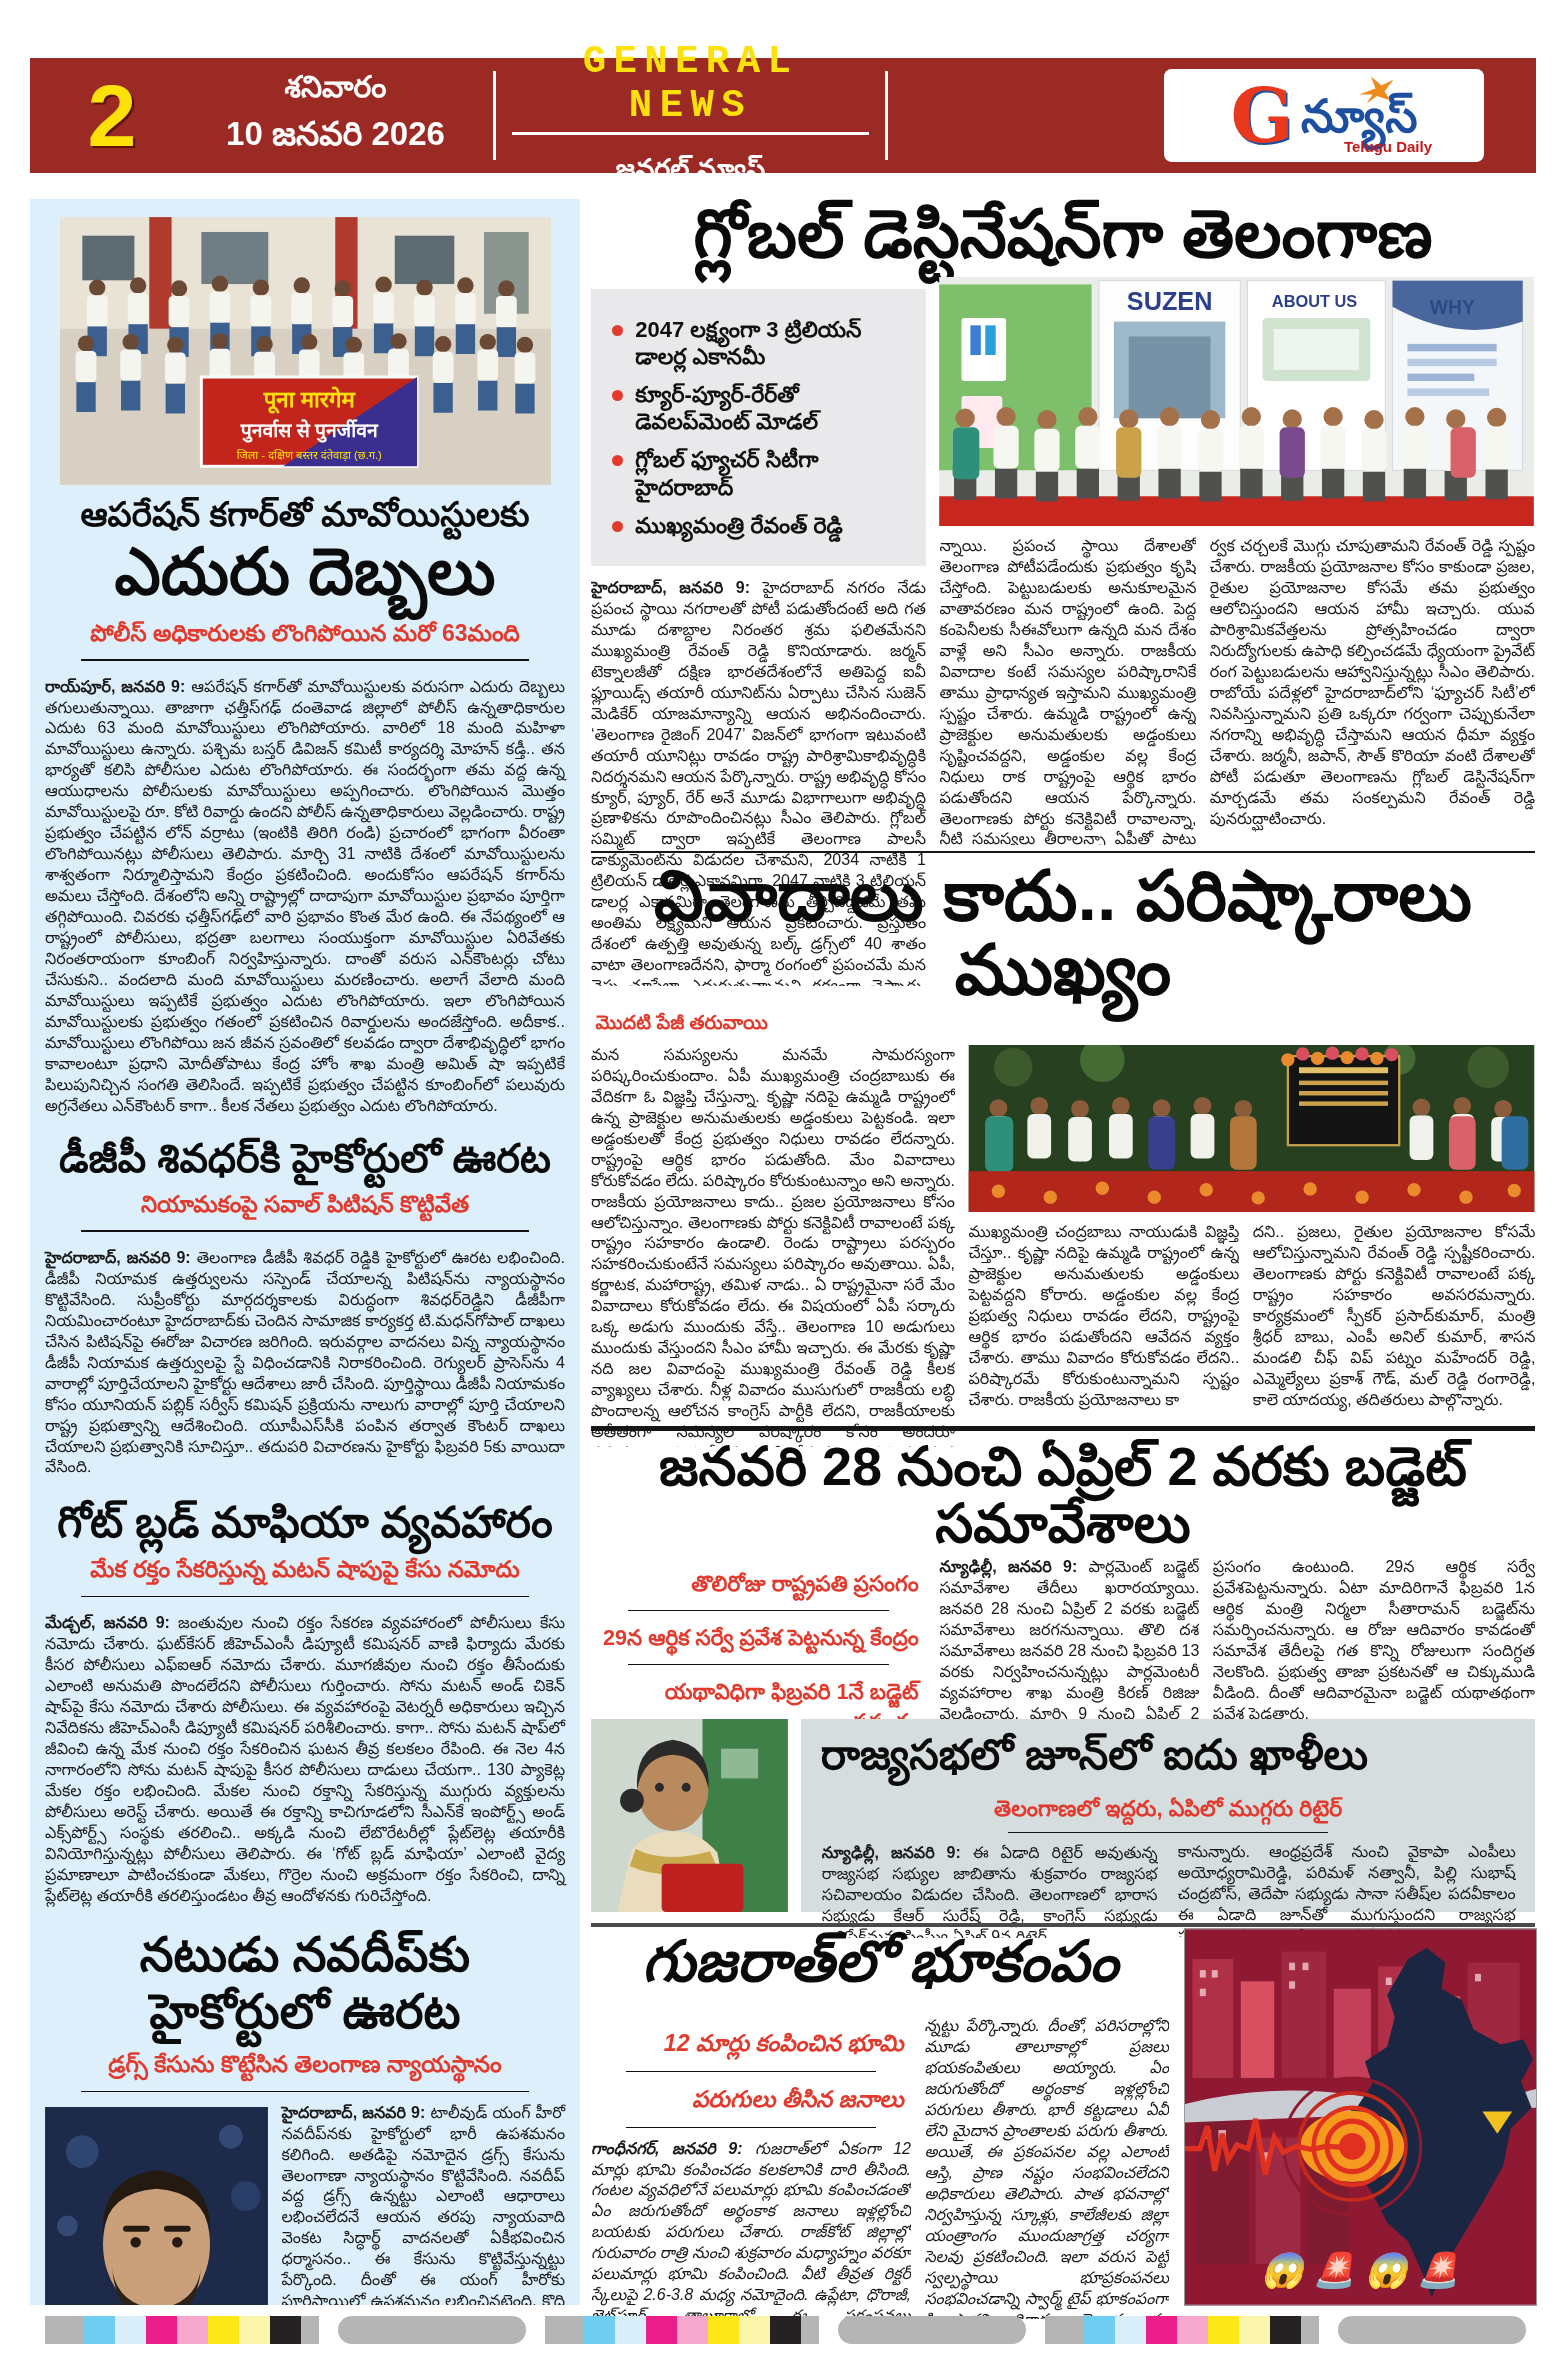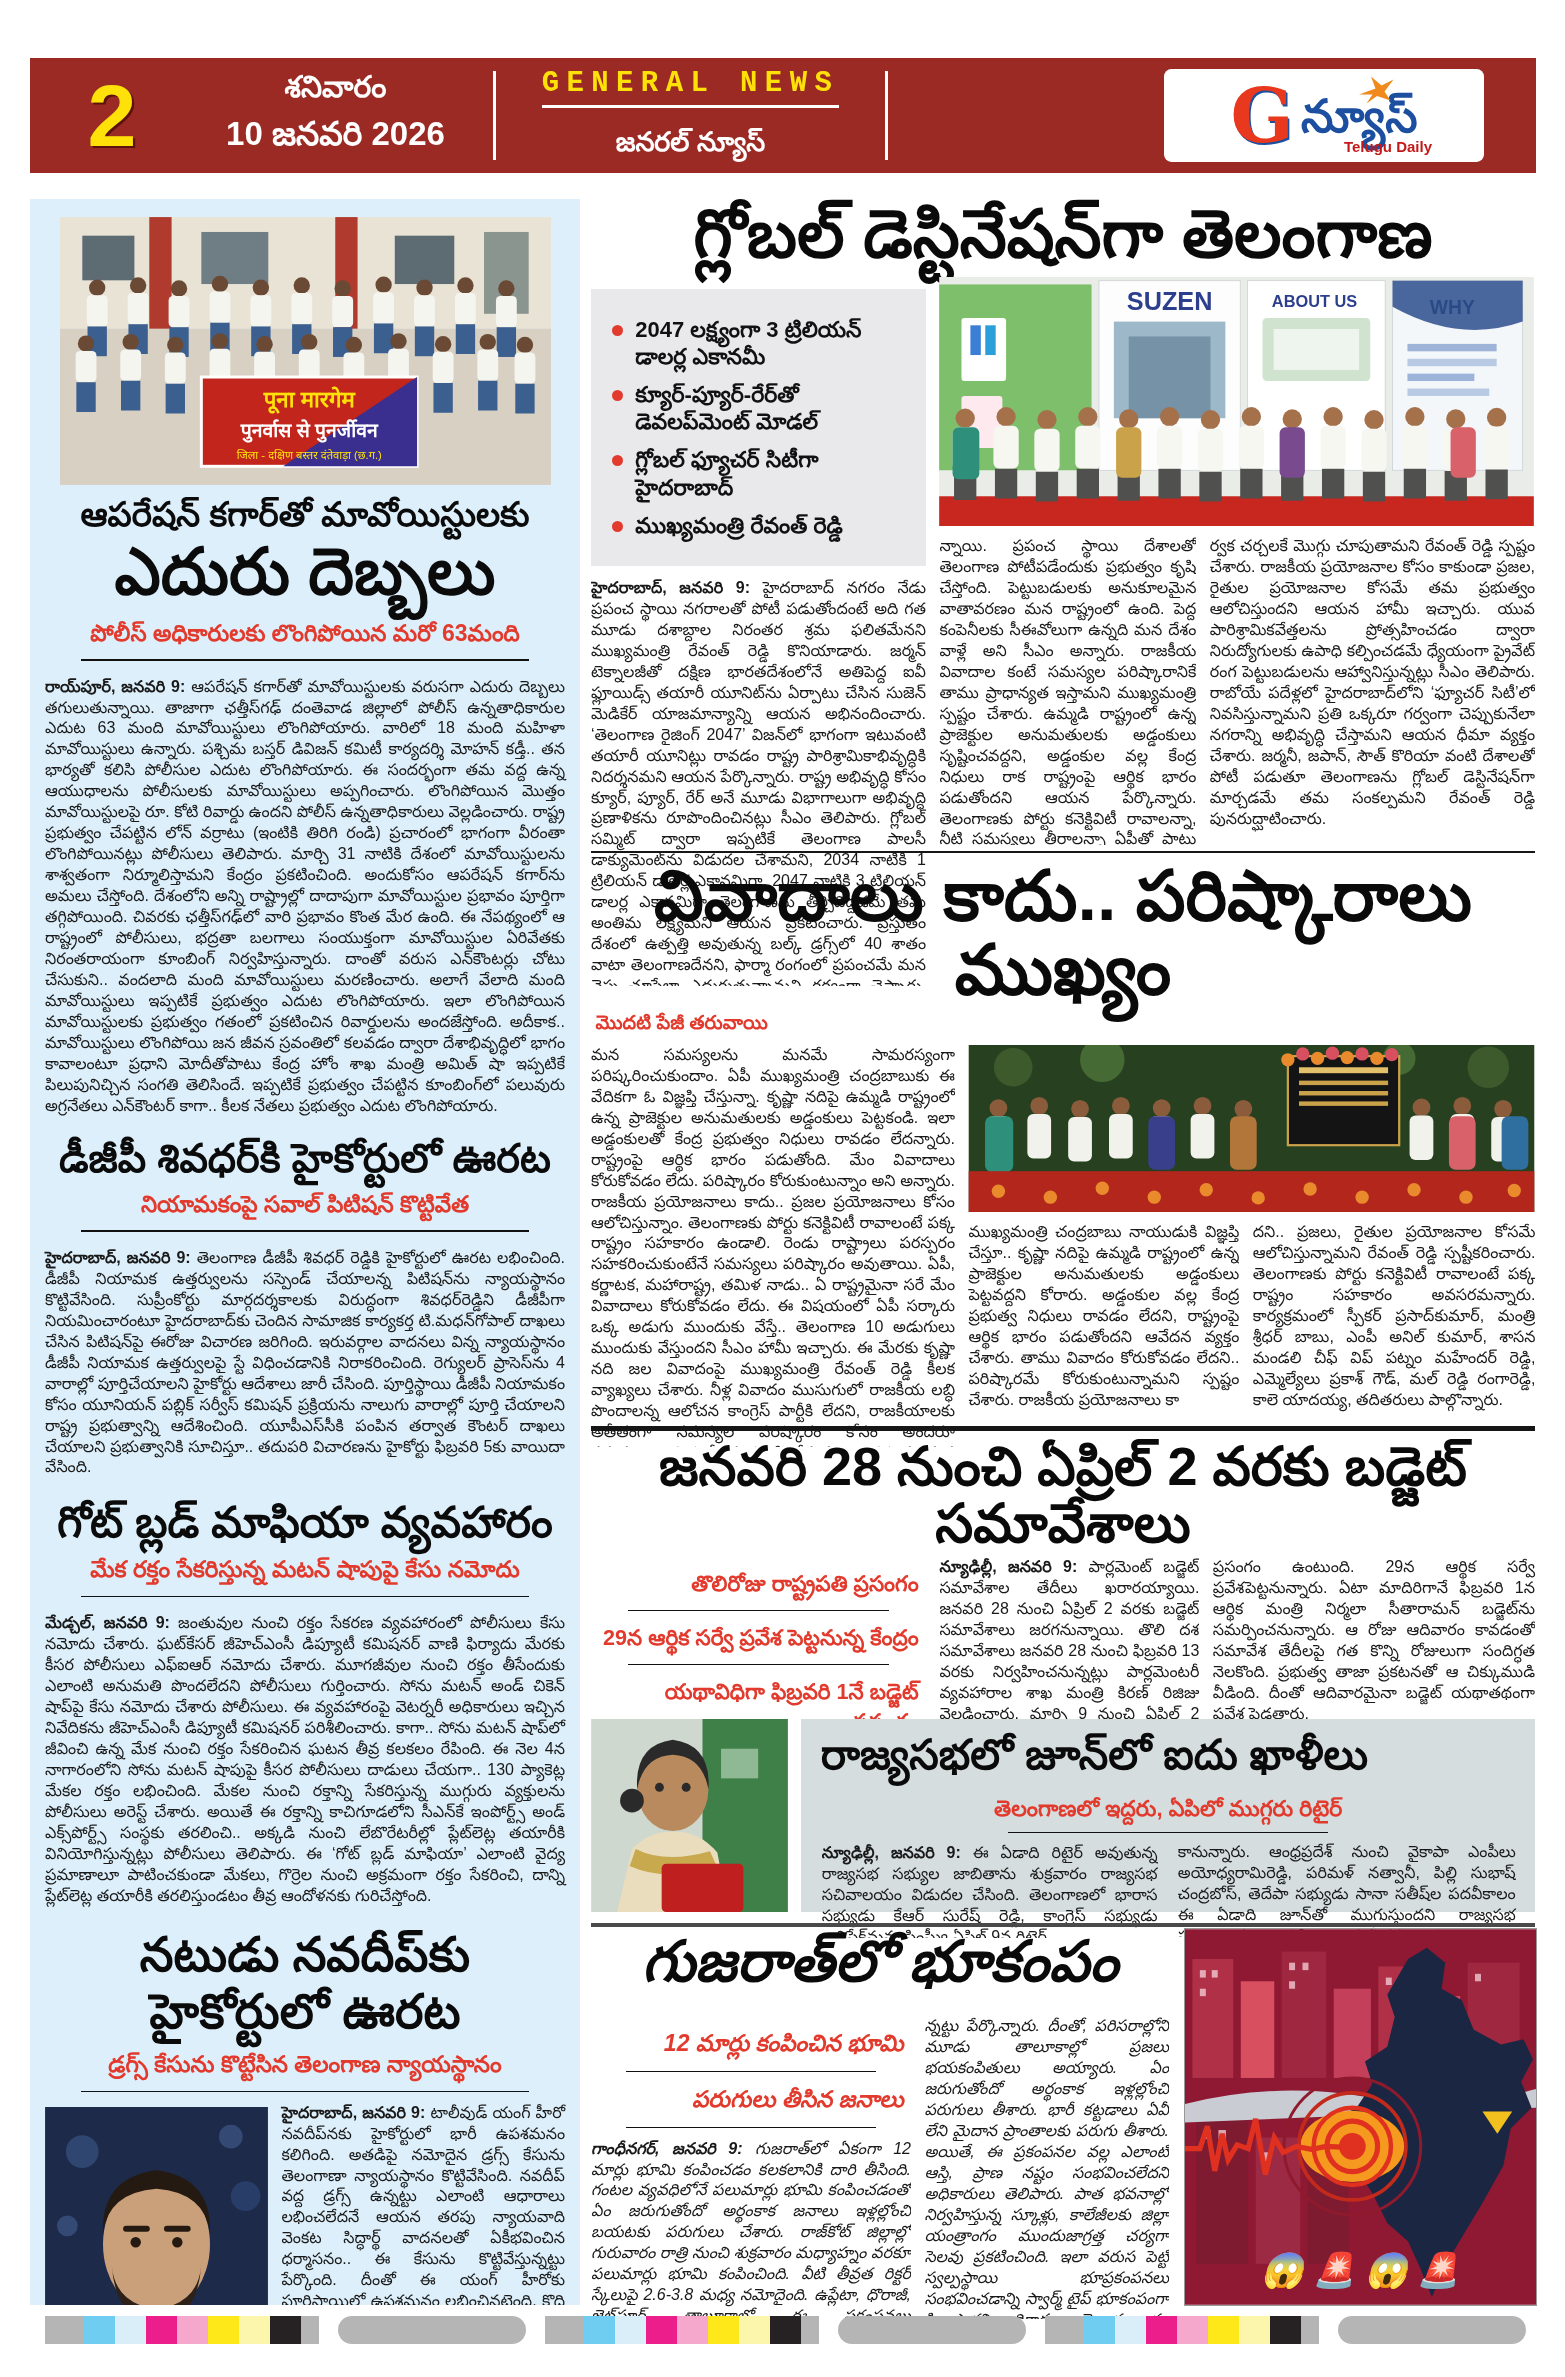--- a/index.html
+++ b/index.html
@@ -8,21 +8,21 @@
   
   .masthead{position:absolute;left:30px;top:58px;width:1506px;height:115px;background:#9b2a24;
             display:flex;align-items:center;}
   .mh-pageno{width:164px;text-align:center;font-size:88px;font-weight:bold;color:#ffe10a;
              text-shadow:2.2px 2.2px 0 #5e120e;line-height:1;}
   .mh-date{width:283px;text-align:center;color:#fff;font-weight:bold;}
   .mh-date .d1{font-size:30px;}
   .mh-date .d2{font-size:33px;margin-top:4.5px;}
   .mh-div{width:2.2px;height:89px;background:#fff;margin:0 16.4px;}
   .mh-section{width:357px;text-align:center;}
-  .mh-sec-en{font-family:"Liberation Mono",monospace;font-size:29px;font-weight:bold;color:#ffe10a;
+  .mh-sec-en{font-family:"Liberation Mono",monospace;font-size:39px;font-weight:bold;color:#ffe10a;
              letter-spacing:7.4px;display:inline-block;padding-bottom:4.5px;border-bottom:3px solid #fff;}
   .mh-sec-te{font-size:27px;font-weight:bold;color:#fff;margin-top:19px;}
   .mh-logo{position:absolute;right:52px;top:11px;width:320px;height:93px;background:#fff;border-radius:7.4px;
            display:flex;align-items:center;justify-content:center;gap:7.4px;}
   .logo-g{font-size:74px;font-weight:bold;color:#e8391f;line-height:1;font-family:"DejaVu Serif",serif;
           text-shadow:1.5px 1.5px 0 #1c4fa0;}
   .logo-te{font-size:46px;font-weight:bold;color:#1c4fa0;line-height:1;}
   .logo-tag{position:absolute;right:52px;bottom:7.4px;font-size:15px;font-weight:bold;color:#c41919;}
   .logo-bird{position:absolute;right:89px;top:6px;}
   

